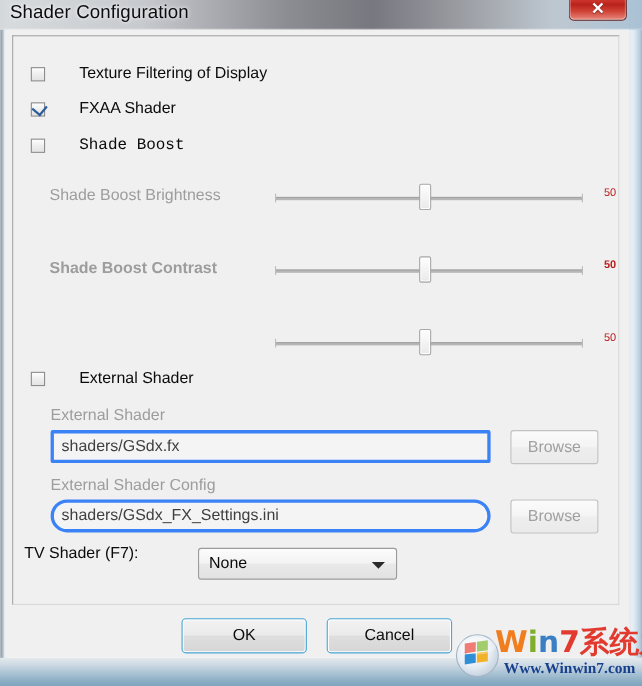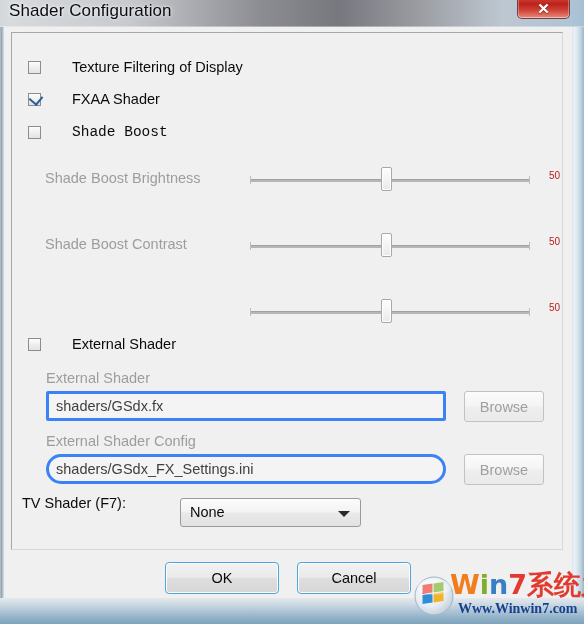--- a/index.html
+++ b/index.html
@@ -410,21 +410,21 @@
 
       <div class="slider-row" style="top:127px;">
         <div class="slider-label">Shade Boost Brightness</div>
         <div class="slider-track-wrap">
           <div class="slider-track"></div>
           <div class="slider-thumb" style="left:139px;"></div>
         </div>
         <div class="slider-value">50</div>
       </div>
 
-      <div class="slider-row" style="top:193px;">
+      <div class="slider-row" style="top:193px;font-weight:bold;">
         <div class="slider-label">Shade Boost Contrast</div>
         <div class="slider-track-wrap">
           <div class="slider-track"></div>
           <div class="slider-thumb" style="left:139px;"></div>
         </div>
         <div class="slider-value">50</div>
       </div>
 
       <div class="slider-row" style="top:259px;">
         <div class="slider-track-wrap">

